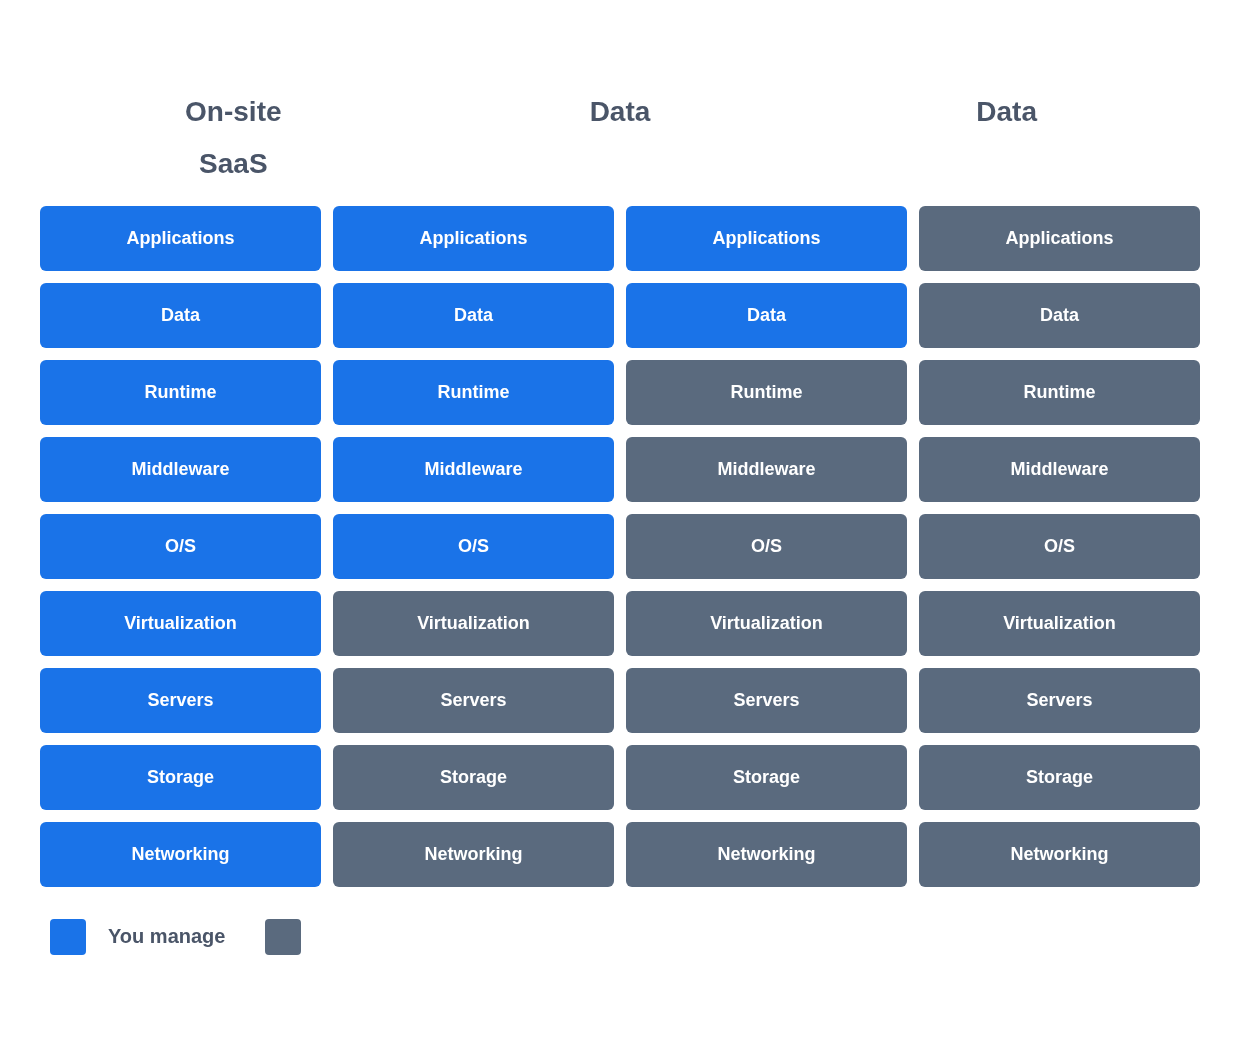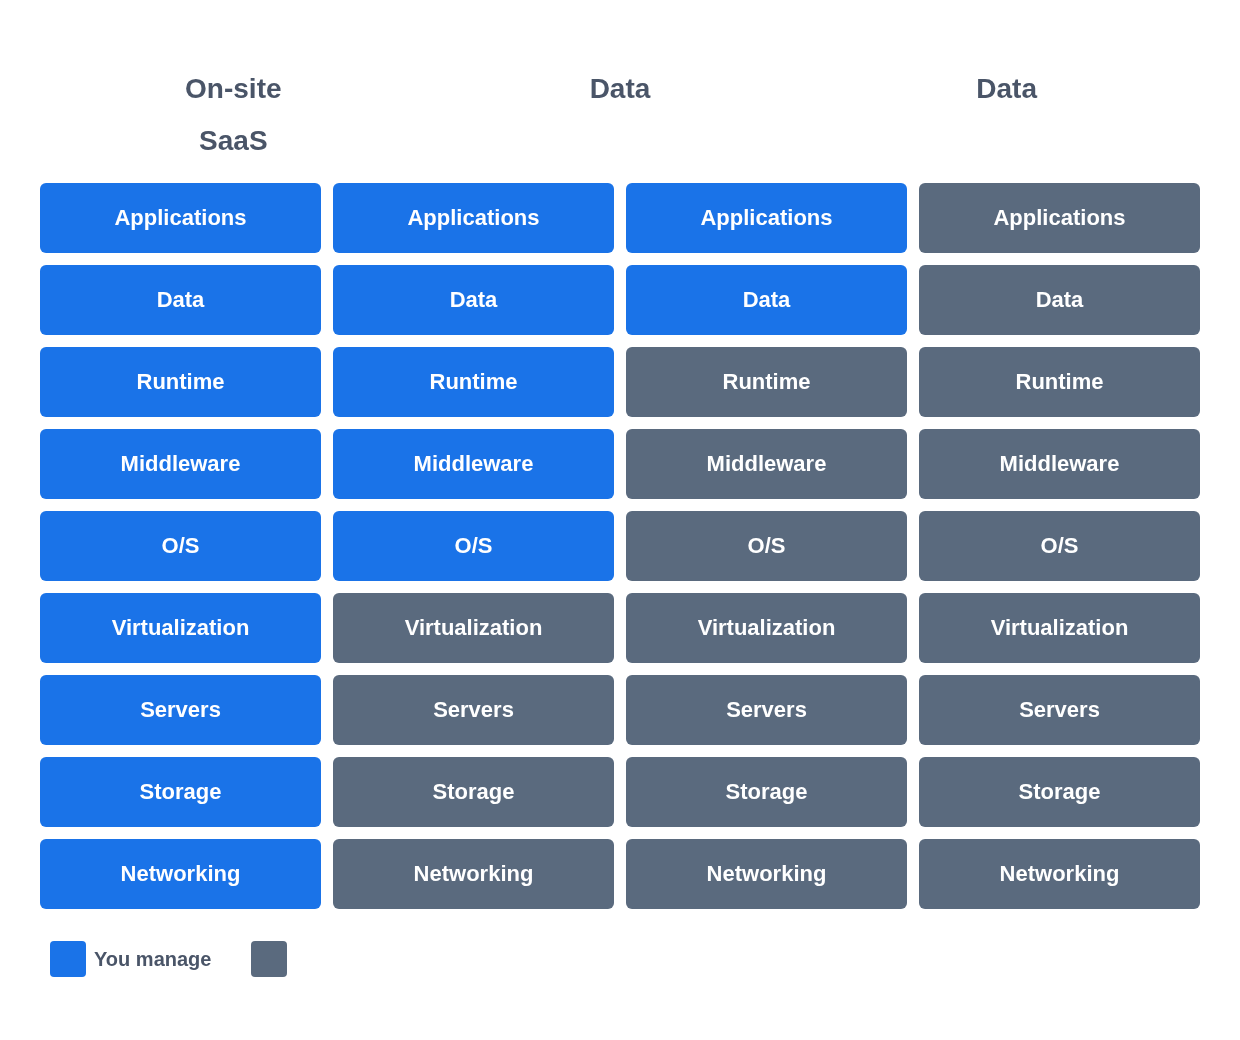--- a/index.html
+++ b/index.html
@@ -30,41 +30,41 @@
     }
     .grid {
       display: grid;
       grid-template-columns: repeat(4, 1fr);
       gap: 12px;
     }
     .cell {
       border-radius: 6px;
       padding: 22px 10px;
       text-align: center;
-      font-size: 22px;
+      font-size: 18px;
       font-weight: 700;
       color: #ffffff;
     }
     .blue {
       background-color: #1a73e8;
     }
     .gray {
       background-color: #5a6a7e;
     }
     .legend {
       display: flex;
       align-items: center;
       gap: 40px;
       margin-top: 32px;
       padding-left: 10px;
     }
     .legend-item {
       display: flex;
       align-items: center;
-      gap: 8px;
+      gap: 22px;
     }
     .legend-box {
       width: 36px;
       height: 36px;
       border-radius: 4px;
     }
     .legend-label {
       font-size: 20px;
       font-weight: 600;
       color: #4a5568;

